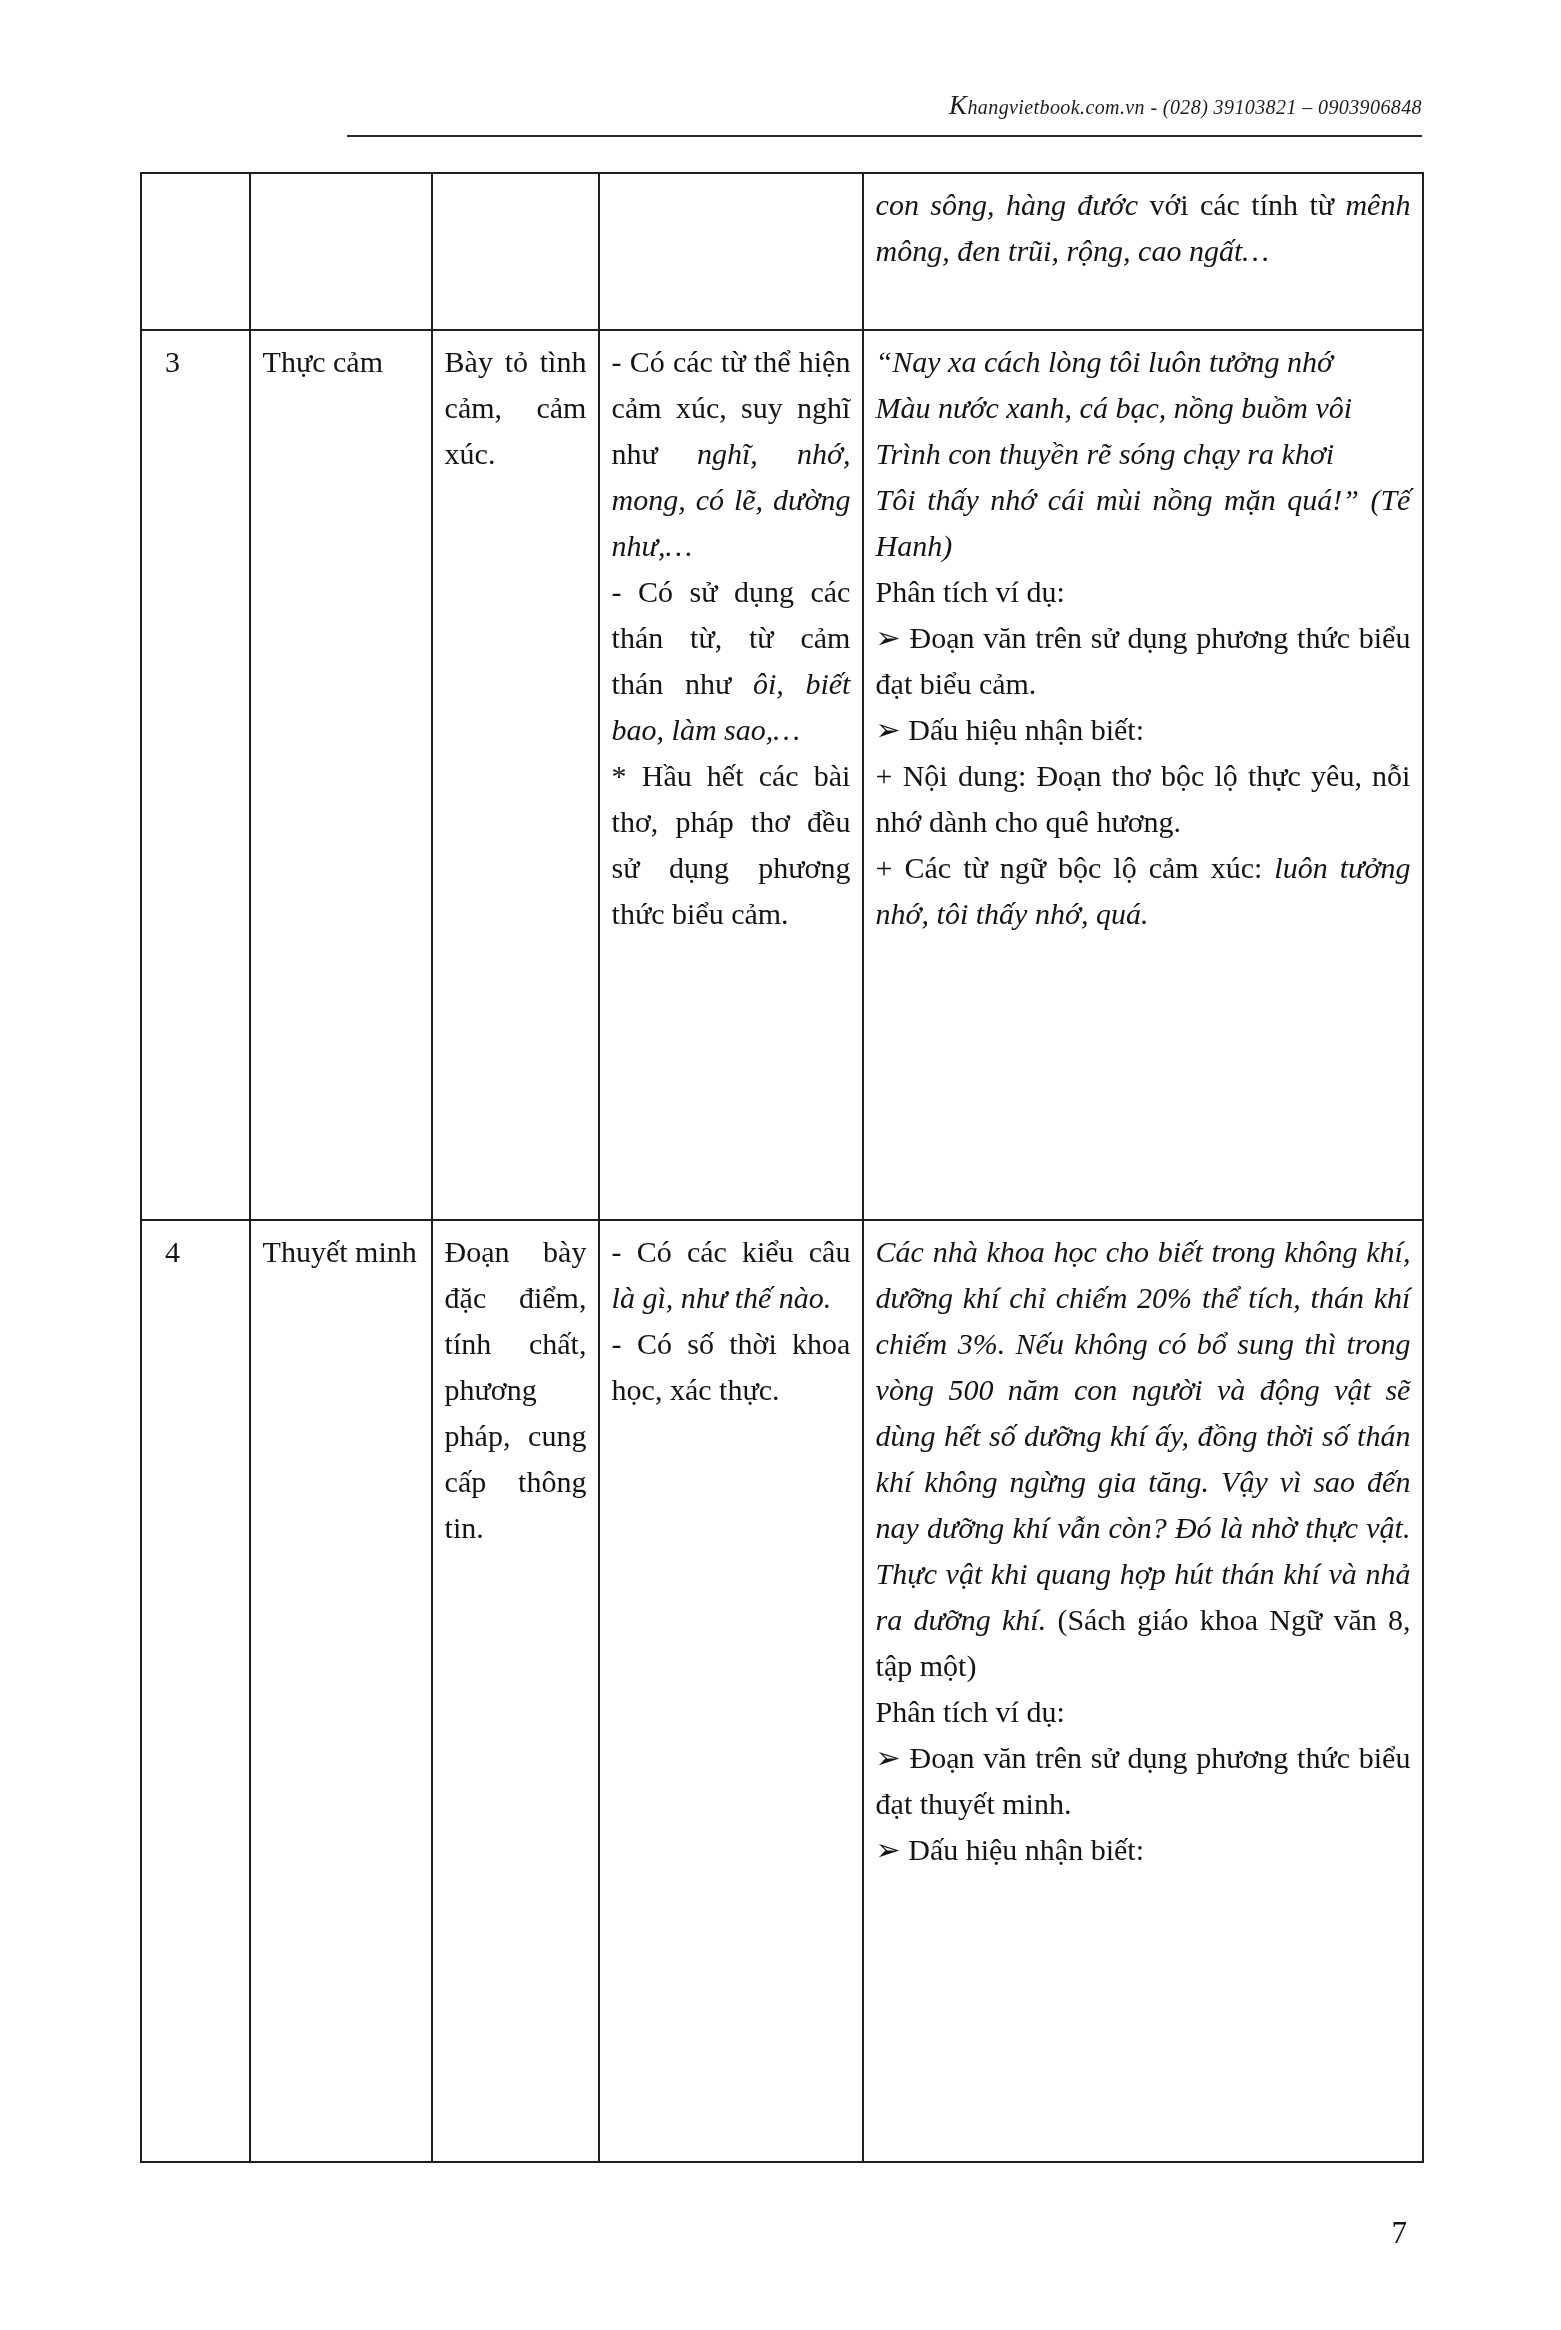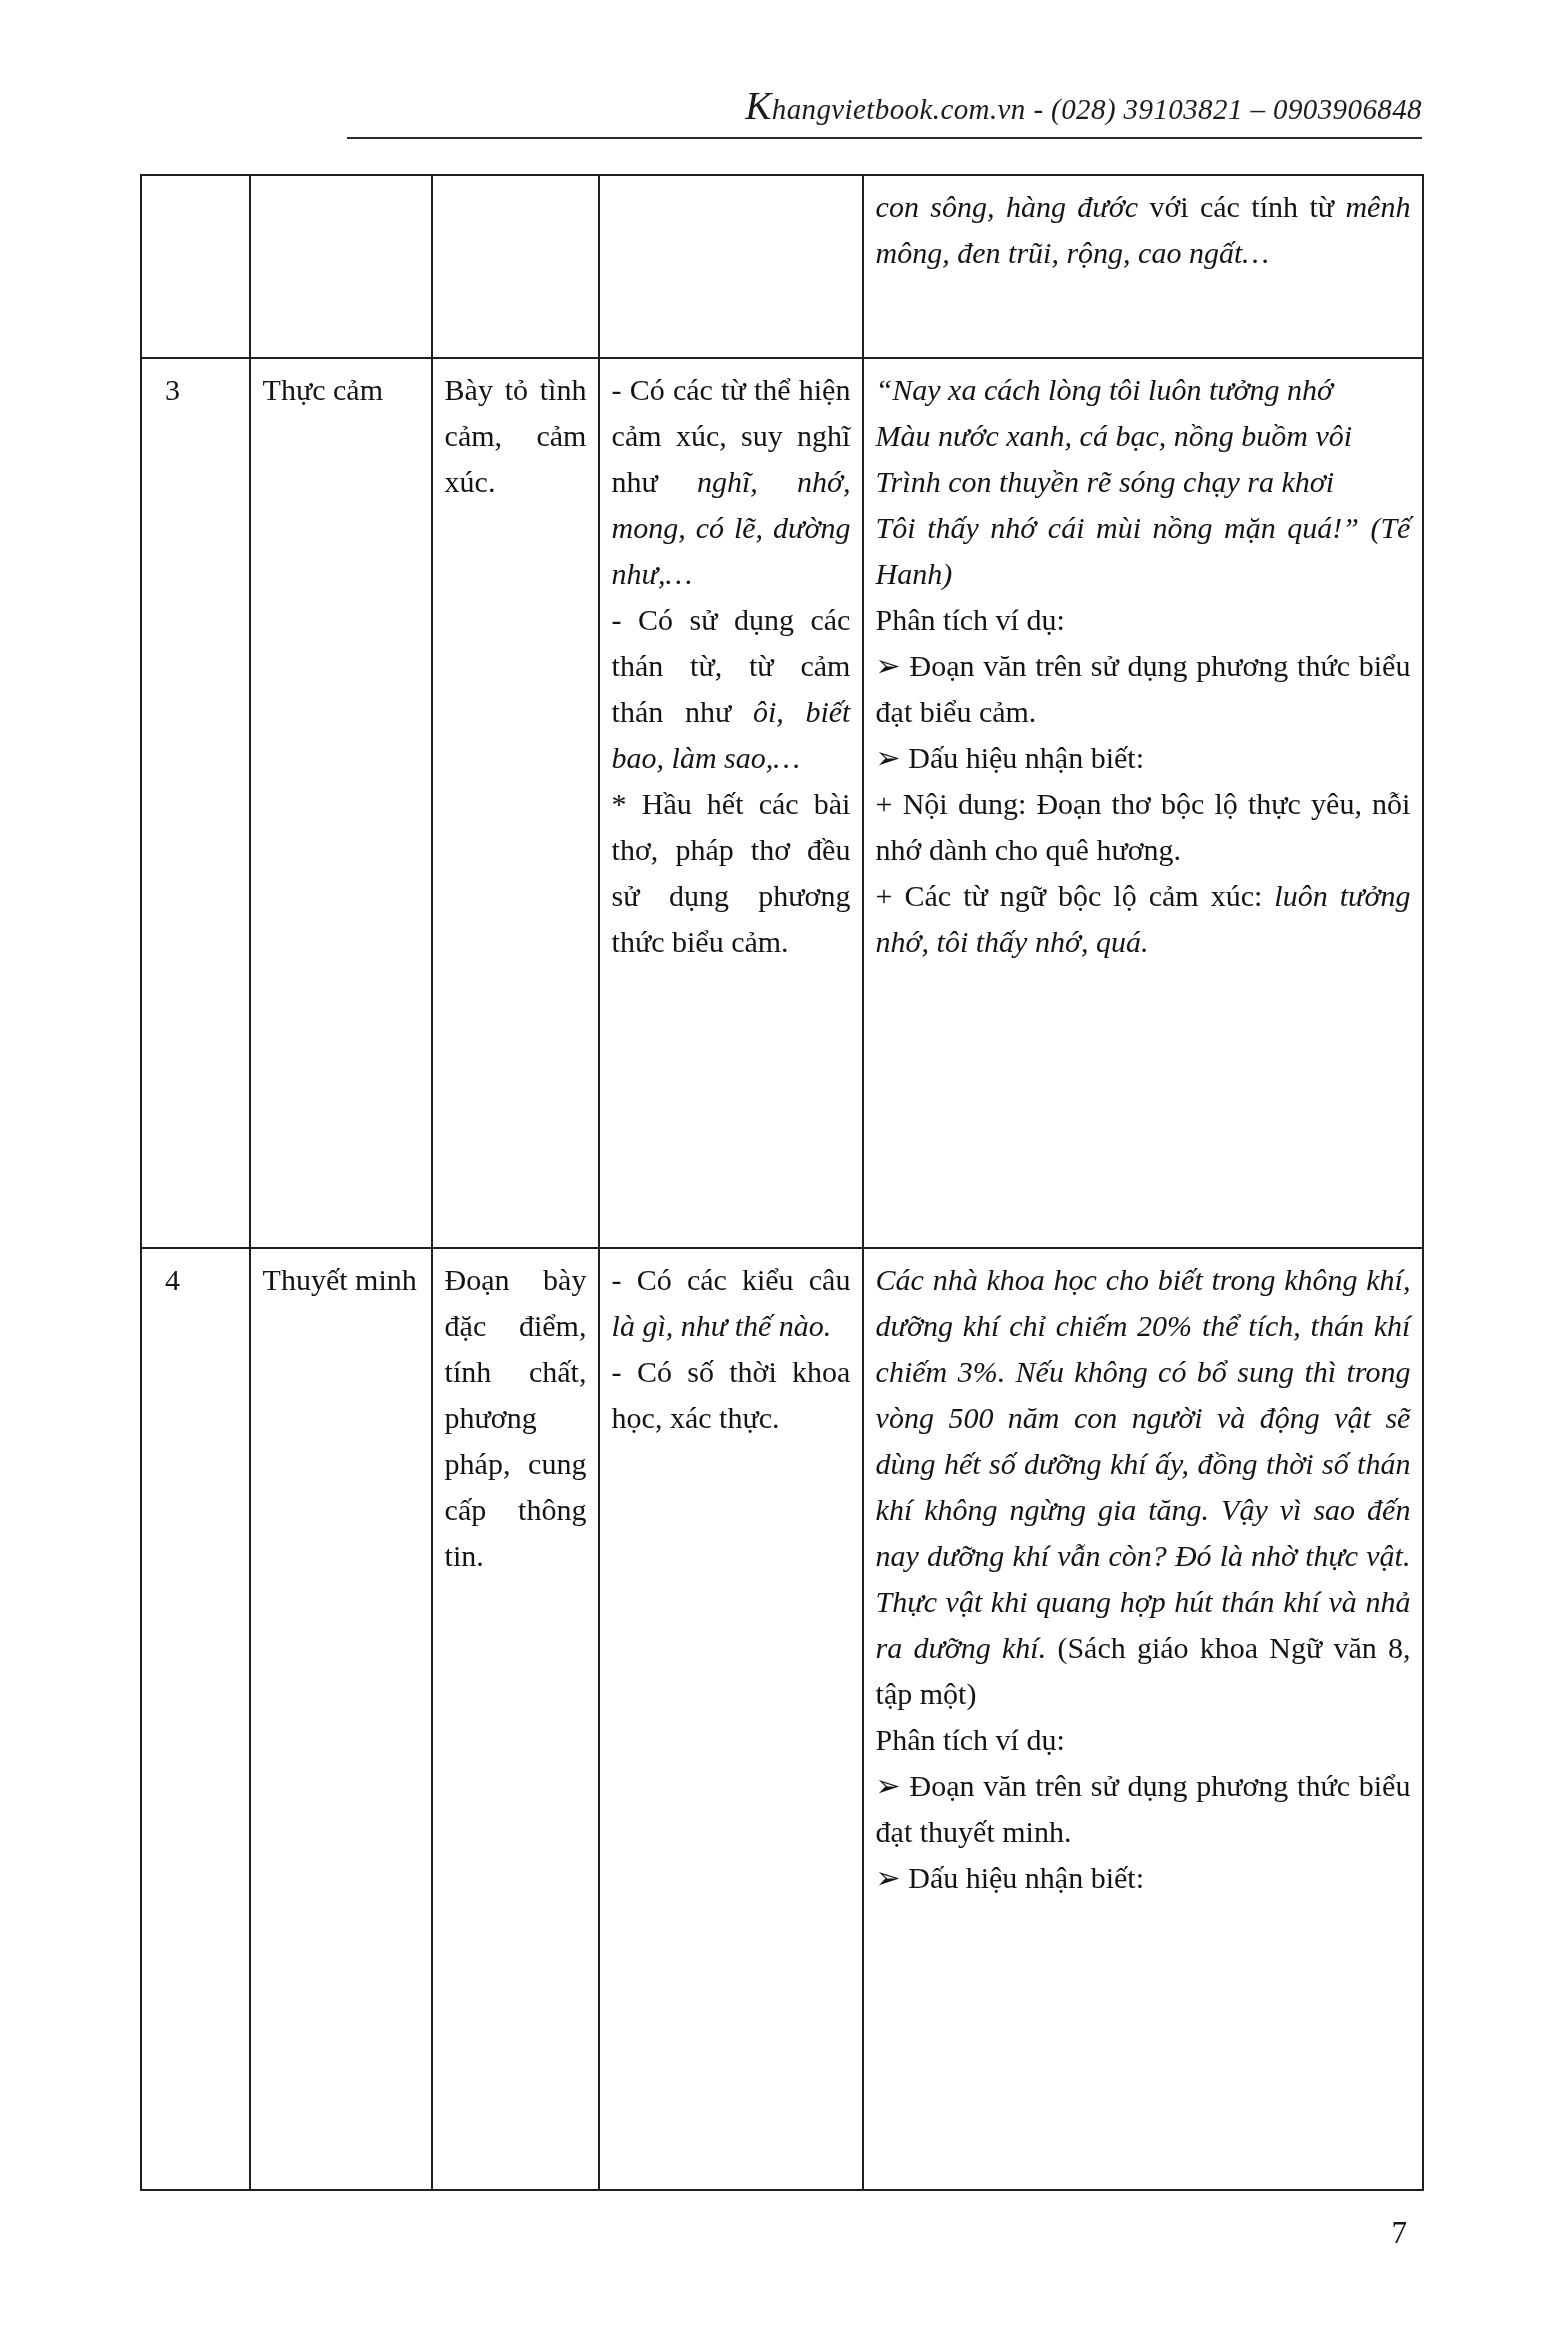--- a/index.html
+++ b/index.html
@@ -17,21 +17,21 @@
     inset: 0;
     padding: 83px 139px 0 140px;
   }
   
   .header {
     margin-left: 207px;
     border-bottom: 2.5px solid #2a2a2a;
     padding-bottom: 5px;
     text-align: right;
     font-style: italic;
-    font-size: 29px;
+    font-size: 20px;
     line-height: 45px;
     letter-spacing: 0.4px;
     color: #1c1c1c;
   }
   .header::first-letter {
     font-size: 1.35em;
   }
   
   table.doc-table {
     margin-top: 35px;
@@ -42,21 +42,21 @@
   td {
     border: 2.5px solid #1f1f1f;
     vertical-align: top;
     padding: 8.3px 11.6px;
     font-size: 30px;
     line-height: 46px;
     text-align: justify;
     color: #141414;
   }
   td.col-stt { padding-left: 23px; text-align: left; }
-  tbody tr:nth-child(1) td { height: 183px; }
+  tbody tr:nth-child(1) td { height: 157px; }
   tbody tr:nth-child(2) td { height: 890px; }
   tbody tr:nth-child(3) td { height: 942px; }
   .para { margin: 0; text-align: justify; }
   .para:last-child { margin-bottom: 0; }
   .it { font-style: italic; }
   
   .page-number {
     position: absolute;
     right: 154px;
     bottom: 79px;

